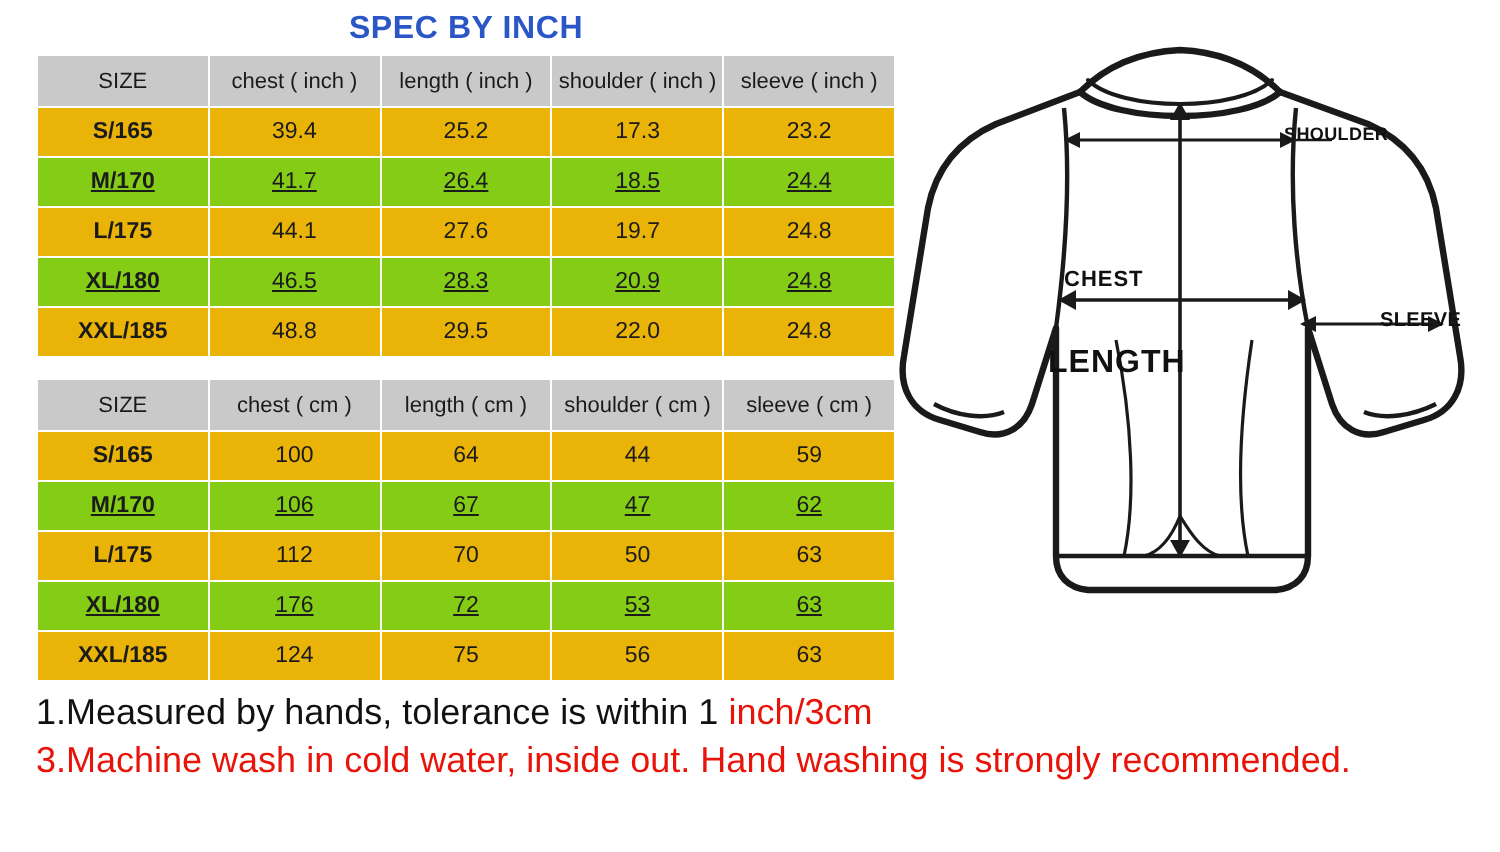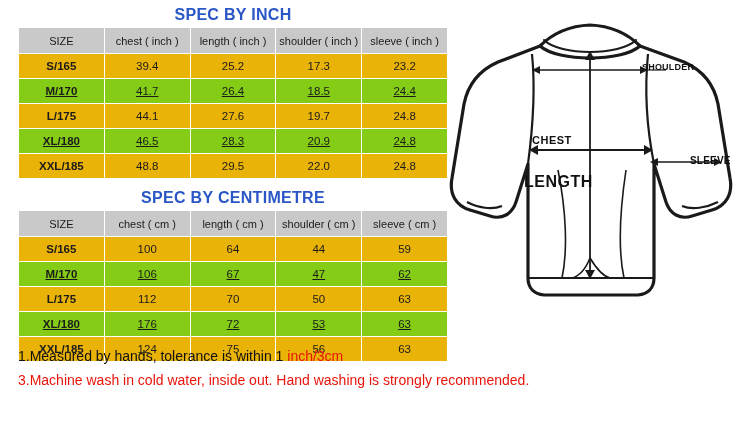--- a/index.html
+++ b/index.html
@@ -120,21 +120,21 @@
   }
 
   
   .notes {
     position: absolute;
     left: 18px;
     top: 344px;
     width: 714px;
   }
   .note {
-    font-size: 14px;
+    font-size: 18px;
     color: #111111;
     line-height: 24px;
     font-family: "Liberation Sans", sans-serif;
     white-space: nowrap;
   }
   .note .red {
     color: #e8140a;
   }
   .note.red-all {
     color: #e8140a;
@@ -192,21 +192,20 @@
           <td>48.8</td>
           <td>29.5</td>
           <td>22.0</td>
           <td>24.8</td>
         </tr>
       </tbody>
     </table>
 
     <div class="gap"></div>
 
-    <div class="table-title">SPEC BY CENTIMETRE</div>
     <table class="spec">
       <thead>
         <tr>
           <th>SIZE</th>
           <th>chest ( cm )</th>
           <th>length ( cm )</th>
           <th>shoulder ( cm )</th>
           <th>sleeve ( cm )</th>
         </tr>
       </thead>

